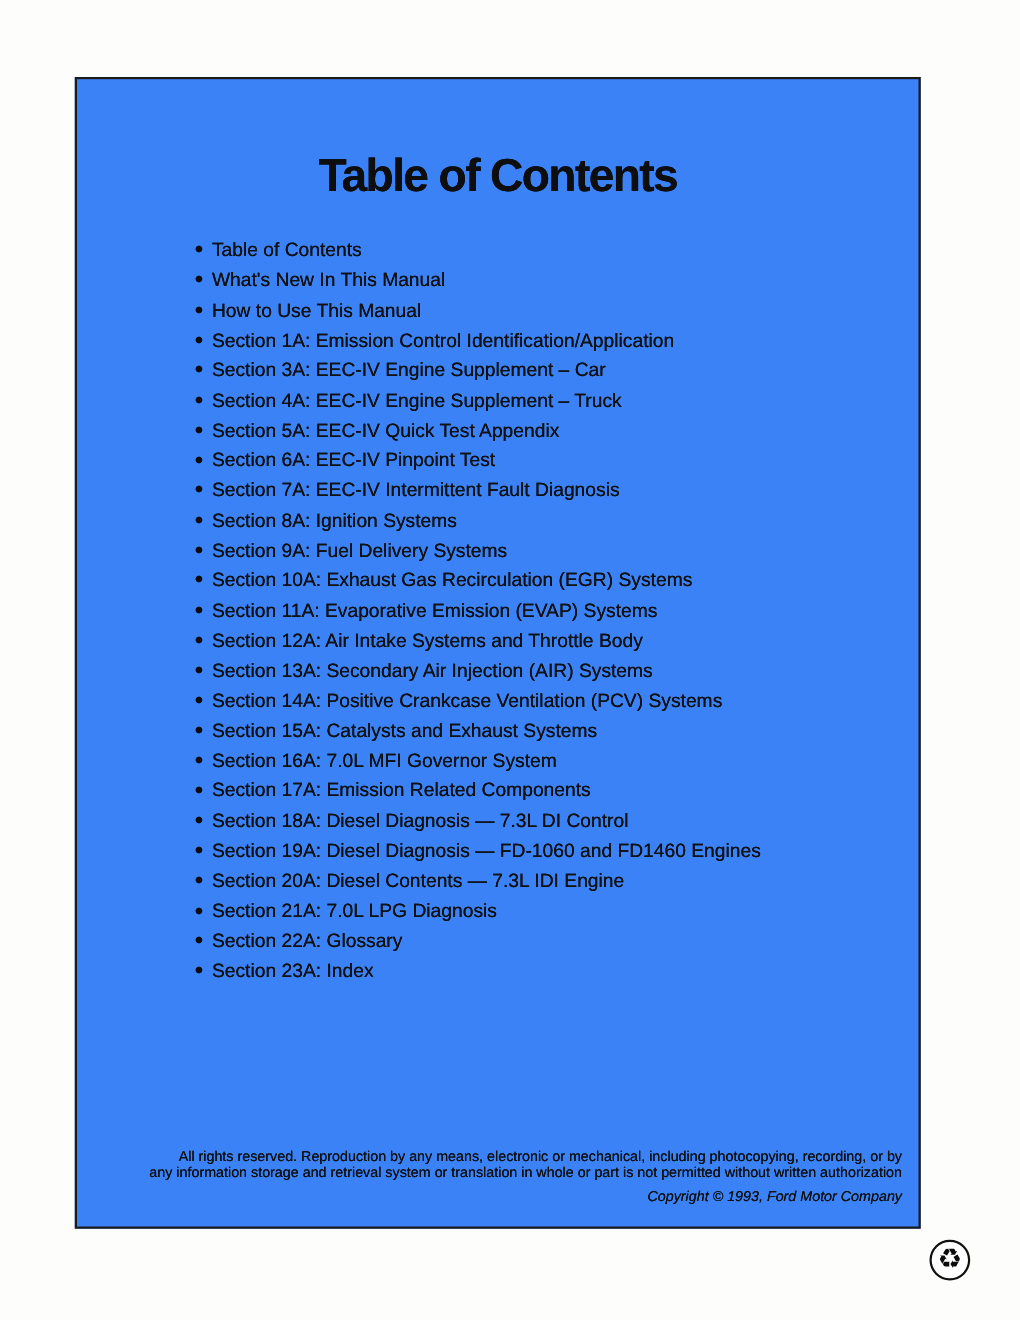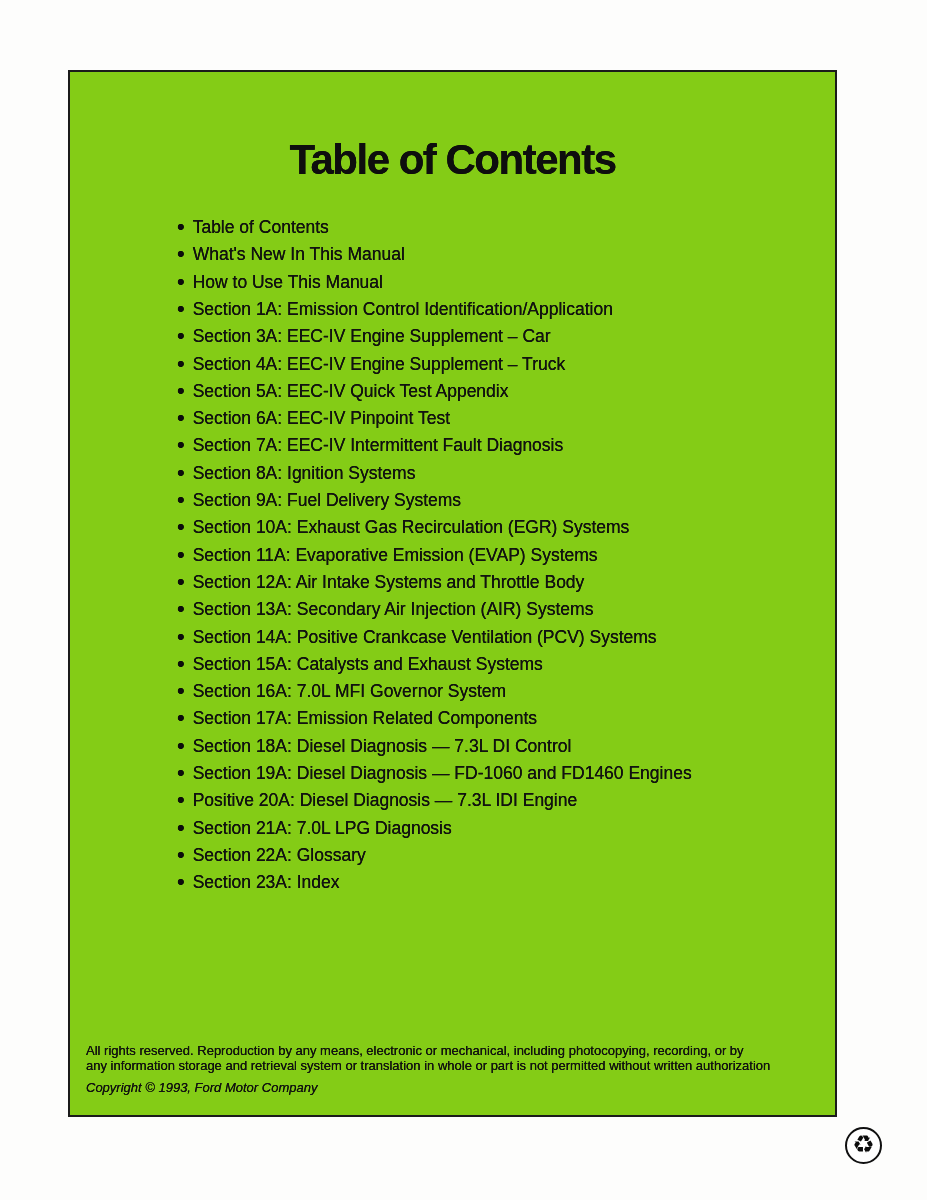--- a/index.html
+++ b/index.html
@@ -15,21 +15,21 @@
     font-family: "Liberation Sans", sans-serif;
     color: #141414;
   }
   .content-box {
     position: absolute;
     left: 68px;
     top: 70px;
     width: 765px;
     height: 1043px;
     border: 2px solid #1b1b1b;
-    background: #84cc16;
+    background: #3b82f6;
   }
   .page-title {
     margin: 66px 0 0 0;
     text-align: center;
     font-size: 42px;
     font-weight: bold;
     letter-spacing: -1.5px;
     line-height: 1.05;
     color: #0e0e0e;
     text-shadow: 0 0 0.5px #000;
@@ -50,24 +50,24 @@
     content: "\2022";
     display: inline-block;
     font-size: 1.25em;
     line-height: 0;
     vertical-align: -1px;
     margin-right: 8px;
     color: #0c0c0c;
   }
   .footer-block {
     position: absolute;
-    left: 16px;
+    left: 30px;
     right: 15px;
     bottom: 20px;
-    text-align: left;
+    text-align: right;
     font-size: 13px;
     line-height: 15.5px;
     color: #131313;
     text-shadow: 0 0 0.3px #000;
   }
   .footer-block .copyright-line {
     margin-top: 6px;
     font-style: italic;
   }
   .recycle-badge {
@@ -113,21 +113,21 @@
     <li>Section 10A: Exhaust Gas Recirculation (EGR) Systems</li>
     <li>Section 11A: Evaporative Emission (EVAP) Systems</li>
     <li>Section 12A: Air Intake Systems and Throttle Body</li>
     <li>Section 13A: Secondary Air Injection (AIR) Systems</li>
     <li>Section 14A: Positive Crankcase Ventilation (PCV) Systems</li>
     <li>Section 15A: Catalysts and Exhaust Systems</li>
     <li>Section 16A: 7.0L MFI Governor System</li>
     <li>Section 17A: Emission Related Components</li>
     <li>Section 18A: Diesel Diagnosis — 7.3L DI Control</li>
     <li>Section 19A: Diesel Diagnosis — FD-1060 and FD1460 Engines</li>
-    <li>Positive 20A: Diesel Diagnosis — 7.3L IDI Engine</li>
+    <li>Section 20A: Diesel Contents — 7.3L IDI Engine</li>
     <li>Section 21A: 7.0L LPG Diagnosis</li>
     <li>Section 22A: Glossary</li>
     <li>Section 23A: Index</li>
   </ul>
 
   <div class="footer-block">
     <div>All rights reserved. Reproduction by any means, electronic or mechanical, including photocopying, recording, or by</div>
     <div>any information storage and retrieval system or translation in whole or part is not permitted without written authorization</div>
     <div class="copyright-line">Copyright © 1993, Ford Motor Company</div>
   </div>

